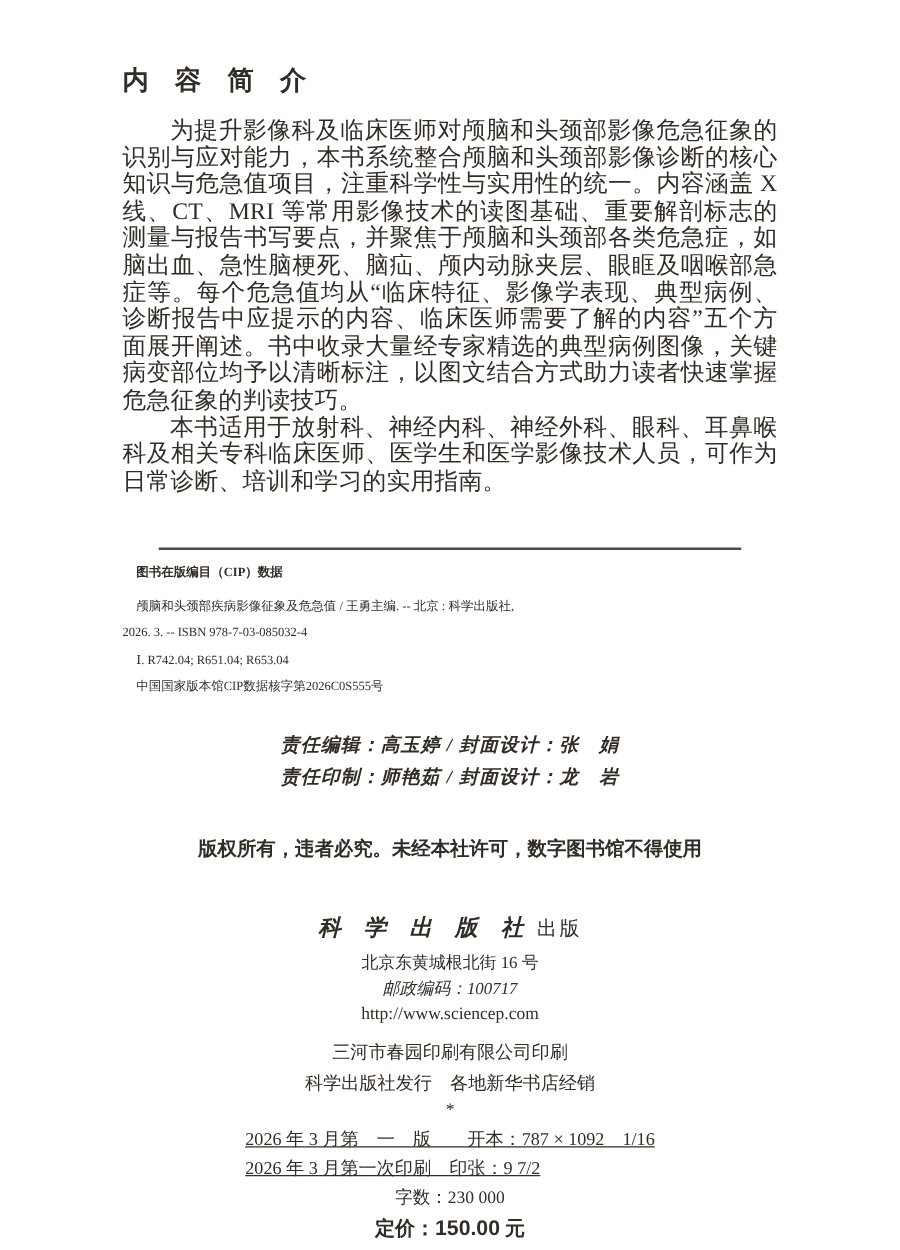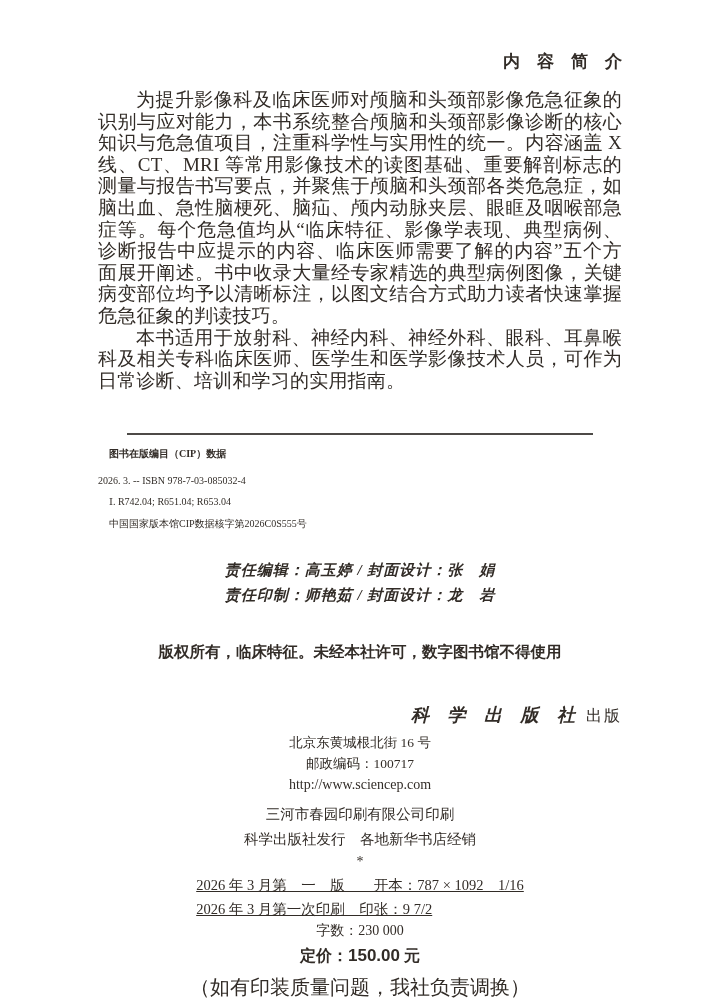--- a/index.html
+++ b/index.html
@@ -3,43 +3,43 @@
 <meta charset="utf-8">
 <style>
   * { margin:0; padding:0; box-sizing:border-box; }
   html,body { background:#ffffff; }
   .page {
     width:720px; height:1000px; margin:0 auto; background:#ffffff;
     color:#322c27; font-family:"Liberation Serif","DejaVu Serif",serif;
     padding:50px 98px 0 98px; overflow:hidden; position:relative;
   }
   .title {
-    text-align:right; font-size:17px; font-weight:bold; margin-bottom:16px;
+    text-align:left; font-size:21px; font-weight:bold; margin-bottom:16px;
   }
   .intro p {
     font-size:19px; line-height:21.6px; text-align:justify; text-indent:2em;
     letter-spacing:0.2px;
   }
   .rule {
     border:none; border-top:2px solid #4d4a47; width:466px; margin:42px auto 8px auto;
   }
   .cip { font-size:10px; line-height:21.5px; }
   .cip-header { font-weight:bold; padding-left:1.1em; margin-bottom:5px; }
   .cip-indent { padding-left:1.1em; }
   .credits {
     text-align:center; font-style:italic; font-weight:bold;
     font-size:15px; line-height:25px; margin-top:24px; letter-spacing:1px;
   }
   .copyright { text-align:center; font-weight:bold; font-size:15.5px; margin-top:34px; }
   .colophon { text-align:center; margin-top:40px; }
-  .pub-line { font-size:16px;text-align:right; }
+  .pub-line { font-size:16px; }
   .pub-script { font-weight:bold; font-style:italic; font-size:18px; letter-spacing:7px; }
   .pub-suffix { font-size:16px; letter-spacing:2px; }
   .addr { font-size:13.5px; margin-top:7px; }
-  .postcode { font-size:13.5px; margin-top:3px; }
+  .postcode { font-size:13.5px; margin-top:3px;font-style:italic; }
   .website { font-size:14px; margin-top:4px; }
   .printer { font-size:14.5px; margin-top:12px; }
   .distrib { font-size:14.5px; margin-top:6px; }
   .asterisk { font-size:14px; margin-top:7px; line-height:12px; }
   .edition-block {
     width:fit-content; margin:6px auto 0 auto; text-align:left;
     font-size:14.5px; line-height:23.5px;text-decoration:underline;
   }
   .wordcount { font-size:14px; margin-top:1px; }
   .price { font-size:16px; font-weight:bold; margin-top:6px; }
@@ -55,31 +55,32 @@
 
   <div class="intro">
     <p>为提升影像科及临床医师对颅脑和头颈部影像危急征象的识别与应对能力，本书系统整合颅脑和头颈部影像诊断的核心知识与危急值项目，注重科学性与实用性的统一。内容涵盖 X 线、CT、MRI 等常用影像技术的读图基础、重要解剖标志的测量与报告书写要点，并聚焦于颅脑和头颈部各类危急症，如脑出血、急性脑梗死、脑疝、颅内动脉夹层、眼眶及咽喉部急症等。每个危急值均从“临床特征、影像学表现、典型病例、诊断报告中应提示的内容、临床医师需要了解的内容”五个方面展开阐述。书中收录大量经专家精选的典型病例图像，关键病变部位均予以清晰标注，以图文结合方式助力读者快速掌握危急征象的判读技巧。</p>
     <p>本书适用于放射科、神经内科、神经外科、眼科、耳鼻喉科及相关专科临床医师、医学生和医学影像技术人员，可作为日常诊断、培训和学习的实用指南。</p>
   </div>
 
   <hr class="rule">
 
   <div class="cip">
     <div class="cip-header">图书在版编目（CIP）数据</div>
+    <div class="cip-indent">颅脑和头颈部疾病影像征象及危急值 / 王勇主编. -- 北京 : 科学出版社,</div>
     <div>2026. 3. -- ISBN 978-7-03-085032-4</div>
     <div class="cip-indent">Ⅰ. R742.04; R651.04; R653.04</div>
     <div class="cip-indent">中国国家版本馆CIP数据核字第2026C0S555号</div>
   </div>
 
   <div class="credits">
     <div>责任编辑：高玉婷 / 封面设计：张　娟</div>
     <div>责任印制：师艳茹 / 封面设计：龙　岩</div>
   </div>
 
-  <div class="copyright">版权所有，临床特征。未经本社许可，数字图书馆不得使用</div>
+  <div class="copyright">版权所有，违者必究。未经本社许可，数字图书馆不得使用</div>
 
   <div class="colophon">
     <div class="pub-line">
       <span class="pub-script">科 学 出 版 社</span>
       <span class="pub-suffix">出版</span>
     </div>
     <div class="addr">北京东黄城根北街 16 号</div>
     <div class="postcode">邮政编码：100717</div>
     <div class="website">http://www.sciencep.com</div>
     <div class="printer">三河市春园印刷有限公司印刷</div>

